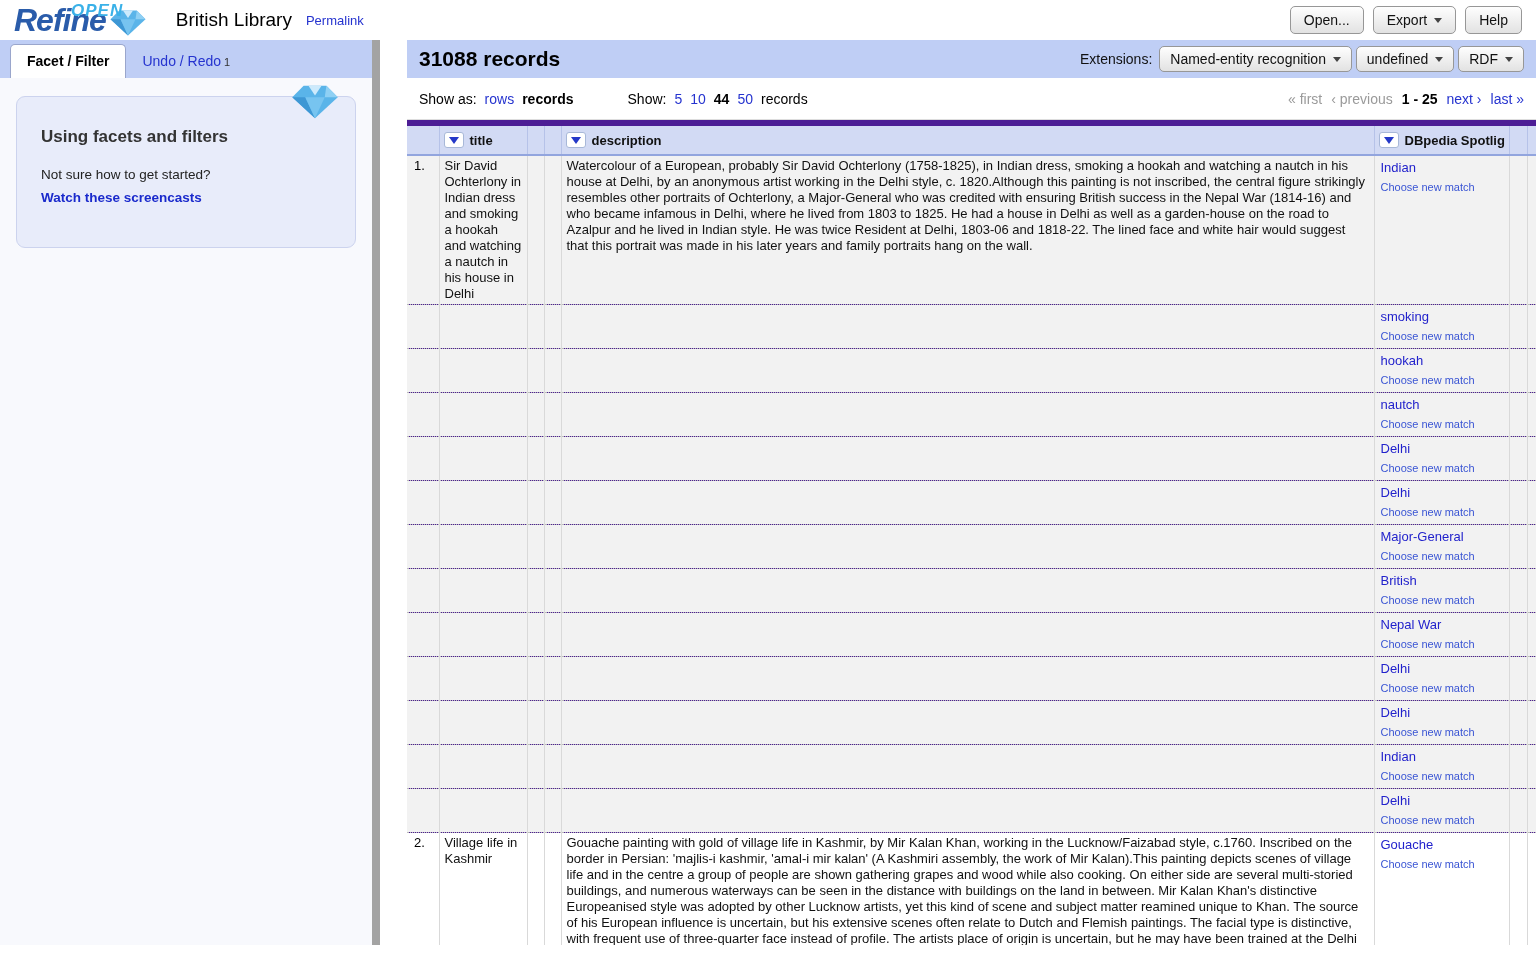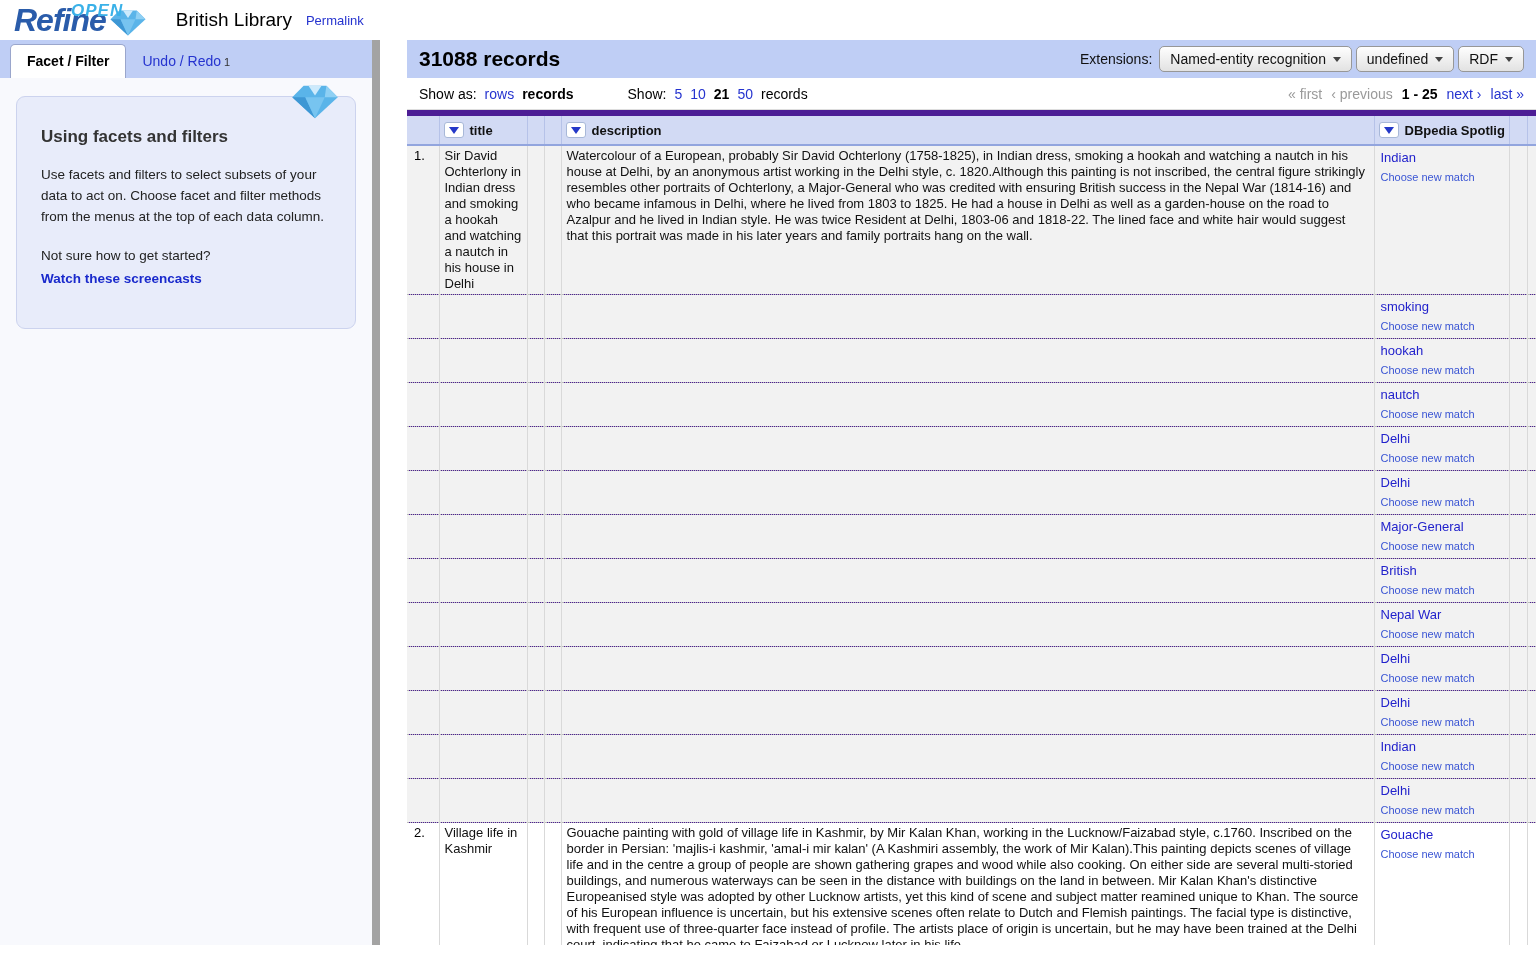--- a/index.html
+++ b/index.html
@@ -40,21 +40,21 @@
   .help-gem { position:absolute; top:-16px; right:14px; }
   .screencast-link { font-weight:bold; color:#1a2acc; display:inline-block; margin-top:2px; }
 
   
   .content { flex:1; min-width:0; display:flex; flex-direction:column;padding-left:27px; }
   .summary-bar { height:38px; background:#bfcef5; display:flex; align-items:center; padding:0 12px; }
   .records-count { font-size:21px; font-weight:bold; color:#000; }
   .extensions { margin-left:auto; display:flex; align-items:center; gap:7px; font-size:14px; }
   .extensions .btn { padding:4px 10px; }
 
-  .view-bar { height:32px; display:flex; align-items:center; padding:0 12px; font-size:14px;
+  .view-bar { height:42px; display:flex; align-items:center; padding:0 12px; font-size:14px;
               border-bottom:1px solid #ddd; background:#fff; }
   .view-group { display:flex; align-items:center; gap:8px; }
   .gap40 { width:38px; }
   .sel { font-weight:bold; color:#000; }
   .plain { color:#000; }
   .pagination { margin-left:auto; display:flex; align-items:center; gap:9px; font-size:14px; }
   .pg-disabled { color:#9a9a9a; }
   .pg-current { font-weight:bold; color:#000; }
 
   
@@ -91,20 +91,32 @@
     <svg class="gem" width="40" height="32" viewBox="0 0 64 48">
       <polygon points="18,4 46,4 60,18 32,44 4,18" fill="#5ab4e9"></polygon>
       <polygon points="24,4 40,4 32,16" fill="#cdeafc"></polygon>
       <polygon points="4,18 20,18 32,44" fill="#3e97d4"></polygon>
       <polygon points="46,4 60,18 44,18" fill="#8fd0f4"></polygon>
       <polygon points="20,18 44,18 32,44" fill="#77c4f0"></polygon>
     </svg>
   </div>
   <div class="project-title">British Library</div>
   <a class="permalink">Permalink</a>
+  <div class="topbar-buttons">
+    <button class="btn">
+        <span>Open...</span>
+      </button>
+    <button class="btn">
+        <span>Export</span>
+        <span class="caret"></span>
+      </button>
+    <button class="btn">
+        <span>Help</span>
+      </button>
+  </div>
 </div>
 
 <div class="main">
   <aside class="sidebar">
     <div class="tabbar">
       <div class="tab active">
         <span>Facet / Filter</span>
       </div>
       <div class="tab inactive">
         <span>Undo / Redo</span><span class="tab-badge">1</span>
@@ -113,21 +125,20 @@
     <div class="sidebar-body">
       <div class="help-box">
         <svg class="help-gem" width="52" height="42" viewBox="0 0 64 48">
           <polygon points="18,4 46,4 60,18 32,44 4,18" fill="#5ab4e9"></polygon>
           <polygon points="24,4 40,4 32,16" fill="#cdeafc"></polygon>
           <polygon points="4,18 20,18 32,44" fill="#3e97d4"></polygon>
           <polygon points="46,4 60,18 44,18" fill="#8fd0f4"></polygon>
           <polygon points="20,18 44,18 32,44" fill="#77c4f0"></polygon>
         </svg>
         <h3>Using facets and filters</h3>
-        <p>Use facets and filters to select subsets of your data to act on. Choose facet and filter methods from the menus at the top of each data column.</p>
         <p>
           <span>Not sure how to get started?</span><br>
           <a class="screencast-link">Watch these screencasts</a>
         </p>
       </div>
     </div>
   </aside>
 
   <section class="content">
     <div class="summary-bar">
@@ -149,21 +160,21 @@
 
     <div class="view-bar">
       <div class="view-group">
         <span class="plain">Show as:</span>
         <a>rows</a>
         <span class="sel">records</span>
         <span class="gap40"></span>
         <span class="plain">Show:</span>
         <a>5</a>
         <a>10</a>
-        <span class="sel">21</span>
+        <span class="sel">44</span>
         <a>50</a>
         <span class="plain">records</span>
       </div>
       <div class="pagination">
         <span class="pg-disabled">« first</span>
         <span class="pg-disabled">‹ previous</span>
         <span class="pg-current">1 - 25</span>
         <a>next ›</a>
         <a>last »</a>
       </div>

